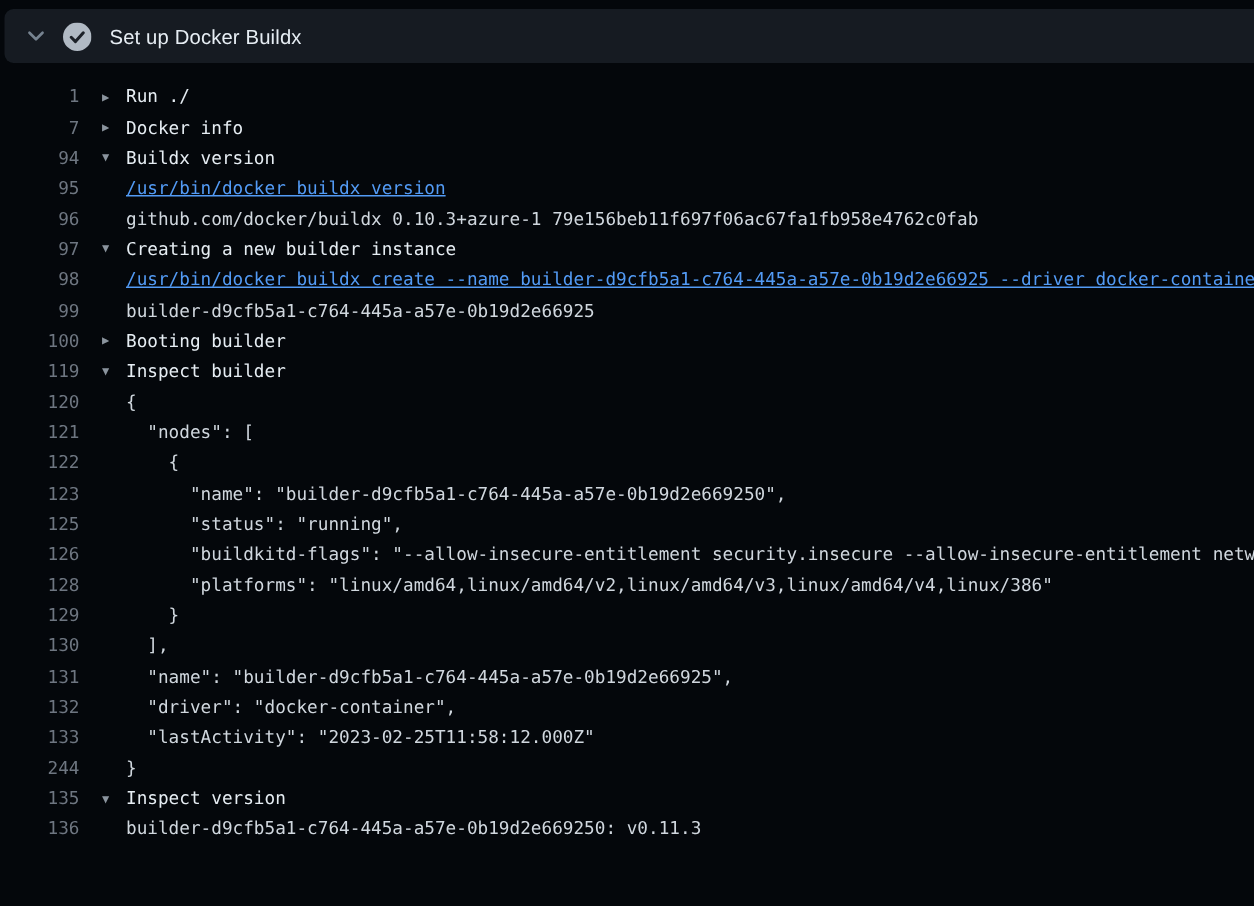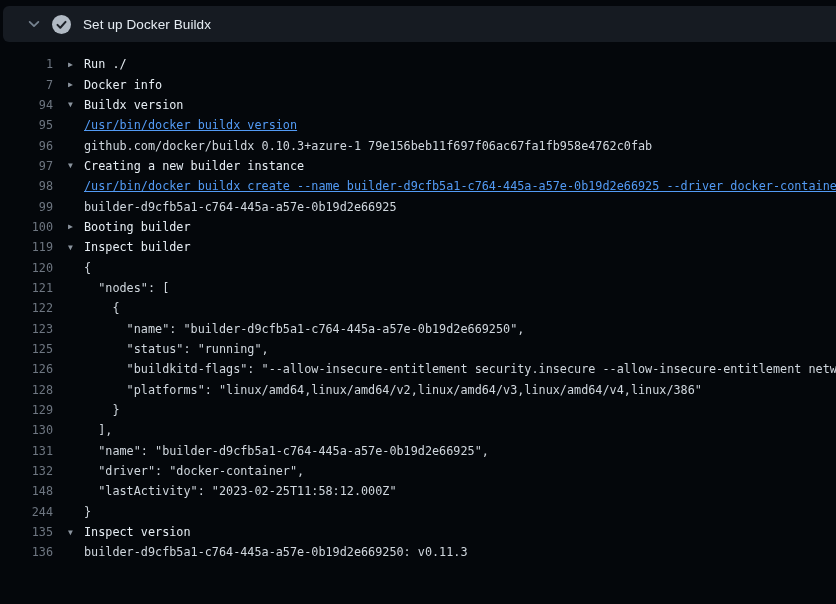--- a/index.html
+++ b/index.html
@@ -7,21 +7,21 @@
     width: 836px; height: 604px;
     background: var(--page-bg, #04070b);
     overflow: hidden;
     font-family: "Liberation Sans", sans-serif;
   }
   .step-header {
     display: flex; align-items: center;
     height: 36px; margin: 6px 0 0 3px;
     background: var(--header-bg, #161b22);
     border-radius: 6px 0 0 6px;
-    padding-left: 24px;
+    padding-left: 14px;
     cursor: pointer;
   }
   .chevron-wrap { width: 14px; height: 14px; flex: none; display: flex; align-items: center; justify-content: center; }
   .check-wrap { width: 20px; height: 20px; flex: none; margin-left: 10px; display: flex; align-items: center; justify-content: center; }
   .step-title {
     margin-left: 12px;
     color: #e6edf3;
     font-size: 13.5px;
     font-weight: 400;
     letter-spacing: 0.1px;
@@ -86,17 +86,17 @@
     <div class="row"><span class="ln">121</span><span class="gut"></span><span class="txt output">  "nodes": [</span></div>
     <div class="row"><span class="ln">122</span><span class="gut"></span><span class="txt output">    {</span></div>
     <div class="row"><span class="ln">123</span><span class="gut"></span><span class="txt output">      "name": "builder-d9cfb5a1-c764-445a-a57e-0b19d2e669250",</span></div>
     <div class="row"><span class="ln">125</span><span class="gut"></span><span class="txt output">      "status": "running",</span></div>
     <div class="row"><span class="ln">126</span><span class="gut"></span><span class="txt output">      "buildkitd-flags": "--allow-insecure-entitlement security.insecure --allow-insecure-entitlement network</span></div>
     <div class="row"><span class="ln">128</span><span class="gut"></span><span class="txt output">      "platforms": "linux/amd64,linux/amd64/v2,linux/amd64/v3,linux/amd64/v4,linux/386"</span></div>
     <div class="row"><span class="ln">129</span><span class="gut"></span><span class="txt output">    }</span></div>
     <div class="row"><span class="ln">130</span><span class="gut"></span><span class="txt output">  ],</span></div>
     <div class="row"><span class="ln">131</span><span class="gut"></span><span class="txt output">  "name": "builder-d9cfb5a1-c764-445a-a57e-0b19d2e66925",</span></div>
     <div class="row"><span class="ln">132</span><span class="gut"></span><span class="txt output">  "driver": "docker-container",</span></div>
-    <div class="row"><span class="ln">148</span><span class="gut"></span><span class="txt output">  "lastActivity": "2023-02-25T11:58:12.000Z"</span></div>
+    <div class="row"><span class="ln">133</span><span class="gut"></span><span class="txt output">  "lastActivity": "2023-02-25T11:58:12.000Z"</span></div>
     <div class="row"><span class="ln">244</span><span class="gut"></span><span class="txt output">}</span></div>
     <div class="row group"><span class="ln">135</span><span class="gut">▼</span><span class="txt group">Inspect version</span></div>
     <div class="row"><span class="ln">136</span><span class="gut"></span><span class="txt output">builder-d9cfb5a1-c764-445a-a57e-0b19d2e669250: v0.11.3</span></div>
   </div>
 
 </body></html>

